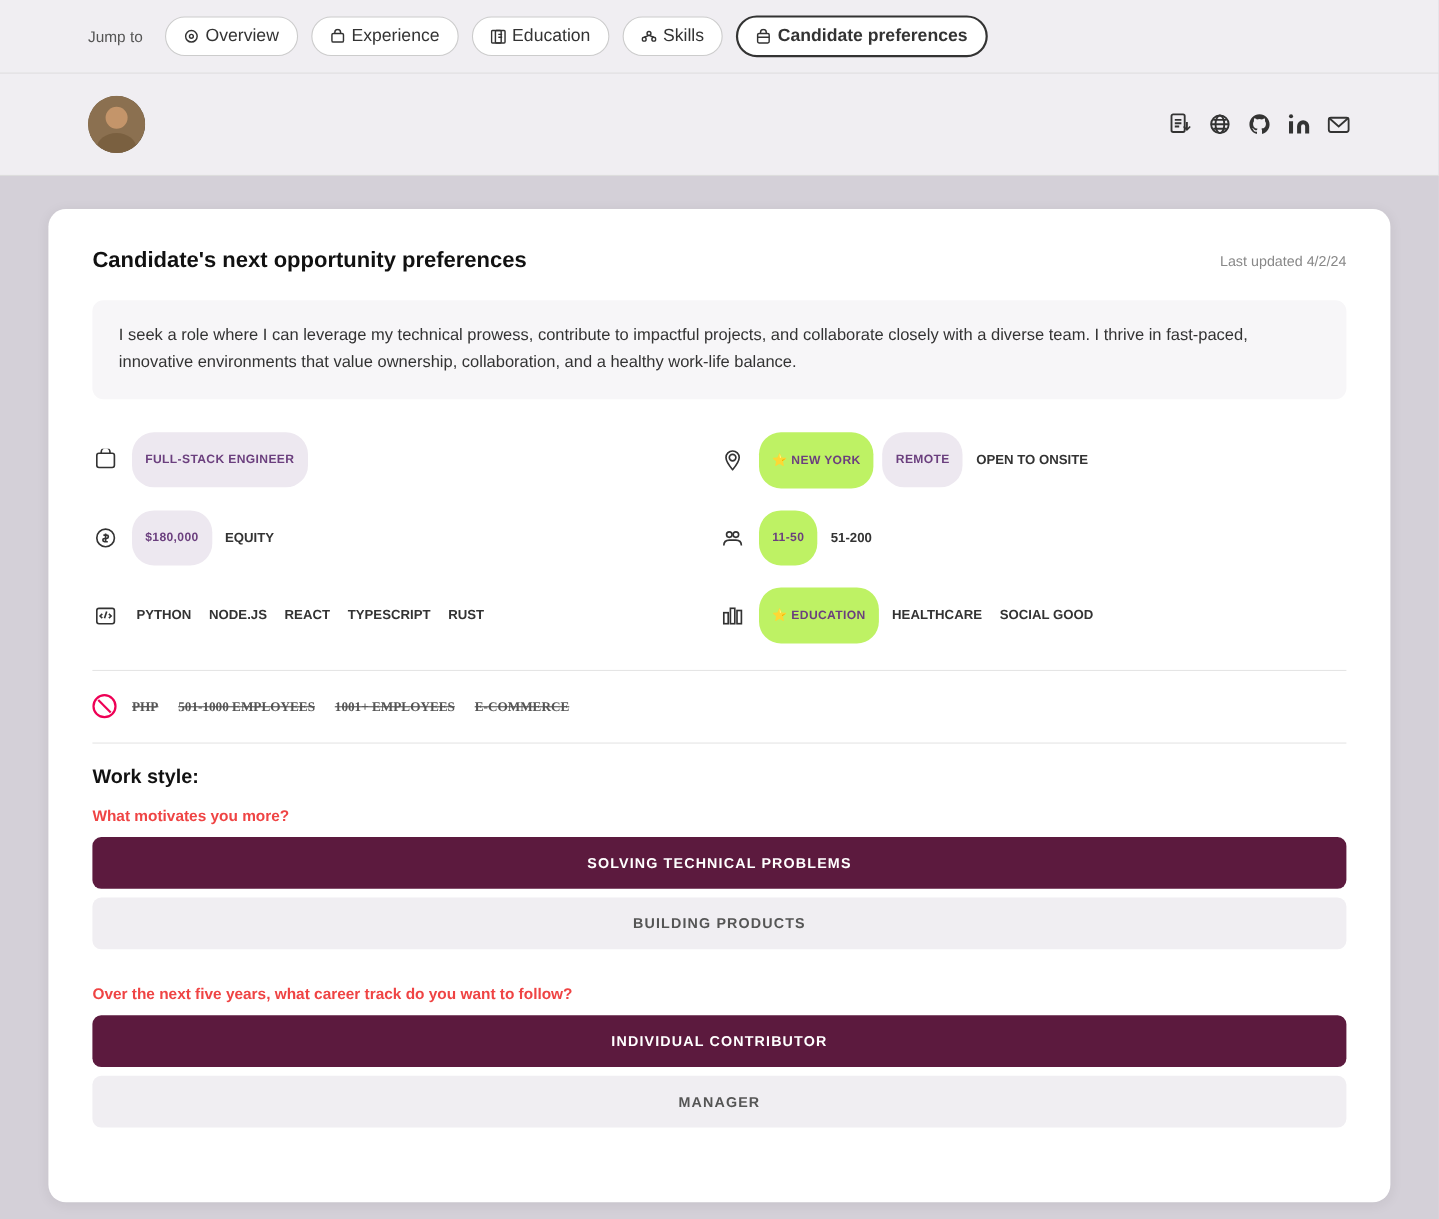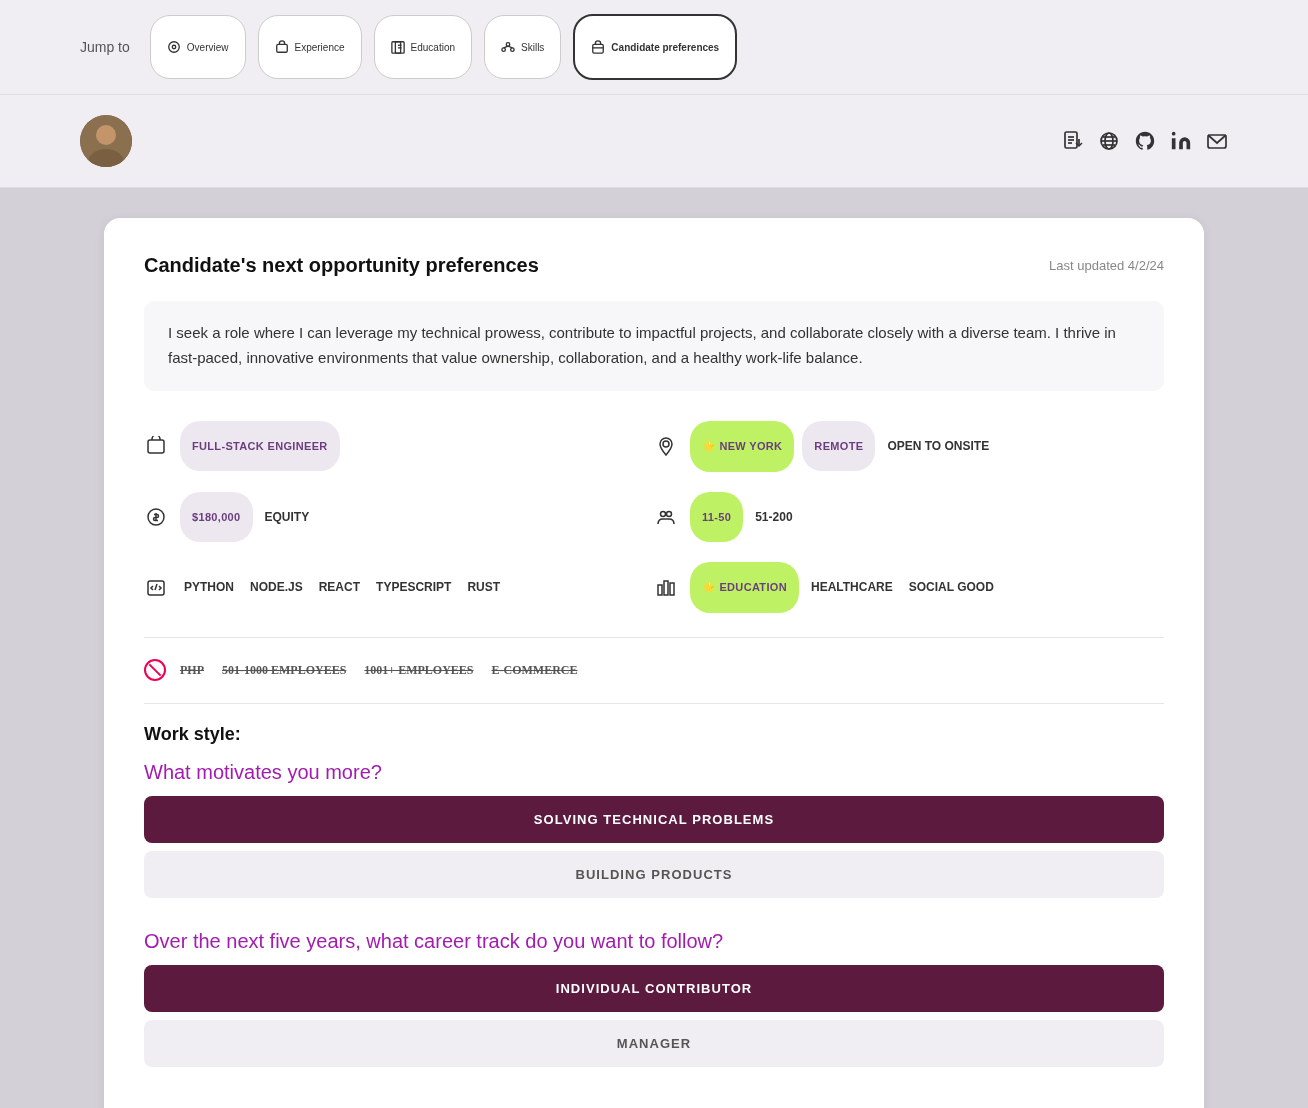--- a/index.html
+++ b/index.html
@@ -33,25 +33,25 @@
     }
     .jump-to-label {
       font-size: 14px;
       color: #555;
       margin-right: 8px;
     }
     .nav-btn {
       display: flex;
       align-items: center;
       gap: 6px;
-      padding: 24px 16px;
+      padding: 8px 16px;
       border: 1px solid #ccc;
       border-radius: 20px;
       background: white;
-      font-size: 10px;
+      font-size: 16px;
       color: #333;
       cursor: pointer;
       white-space: nowrap;
     }
     .nav-btn svg { width: 14px; height: 14px; }
     .nav-btn-active {
       border: 2px solid #333;
       font-weight: 600;
       background: white;
     }
@@ -111,21 +111,21 @@
       height: 22px;
       color: #333;
       cursor: pointer;
       display: flex;
       align-items: center;
       justify-content: center;
       font-size: 18px;
     }
     
     .main-content {
-      width: 1100px;
+      width: 1220px;
       margin: 30px auto 0;
     }
     .card {
       background: white;
       border-radius: 16px;
       padding: 36px 40px;
       box-shadow: 0 2px 12px rgba(0,0,0,0.07);
     }
     .card-header {
       display: flex;
@@ -243,23 +243,23 @@
       font-family: Liberation Serif, serif;
     }
     
     .work-style-title {
       font-size: 18px;
       font-weight: 700;
       color: #111;
       margin-bottom: 16px;
     }
     .question-label {
-      font-size: 20px;
-      font-weight: 400;
-      color: #a21caf;
+      font-size: 14px;
+      font-weight: 700;
+      color: #ef4444;
       margin-bottom: 12px;
     }
     .choice-btn {
       width: 100%;
       padding: 16px;
       border-radius: 8px;
       font-size: 13px;
       font-weight: 700;
       letter-spacing: 0.08em;
       text-align: center;

